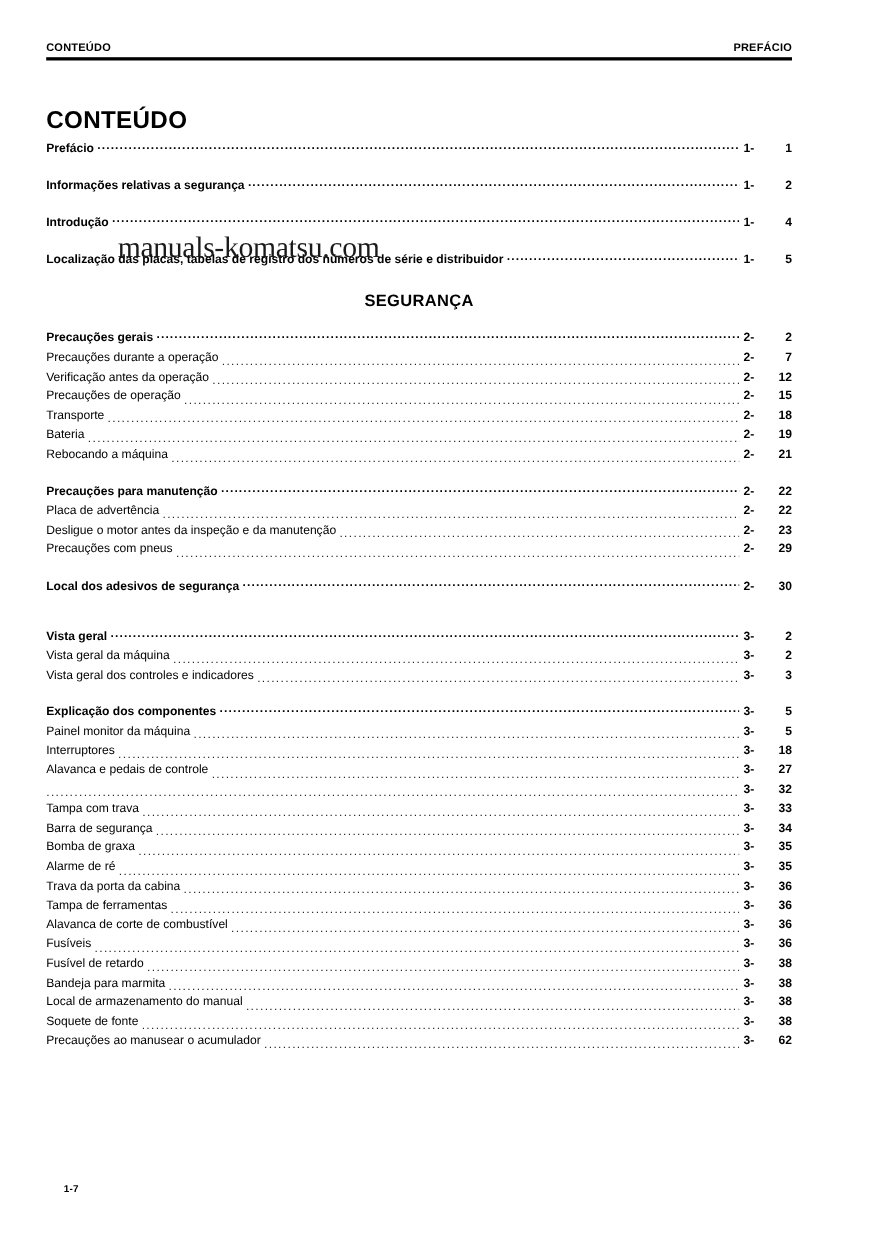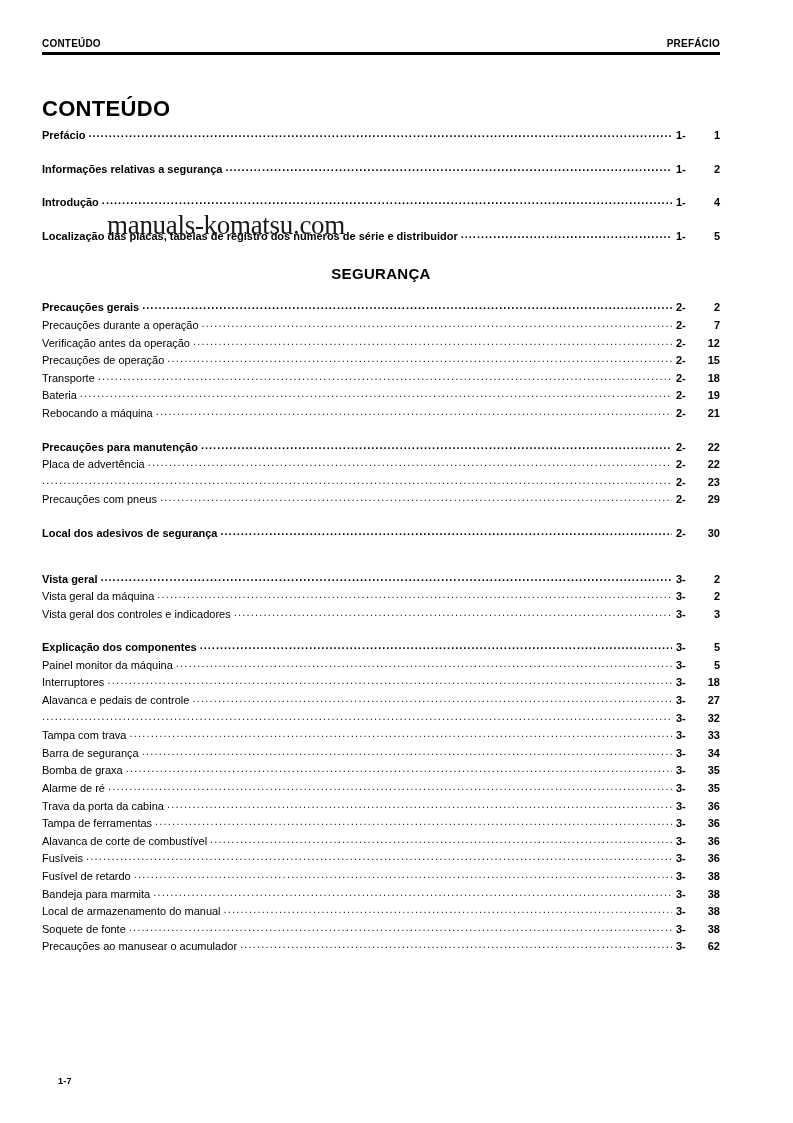--- a/index.html
+++ b/index.html
@@ -113,21 +113,21 @@
     flex: 0 0 auto;
     width: 22px;
     text-align: right;
   }
 
   
   .entry.lv1 { font-weight: bold; }
   .entry.lv1 .leader::after { letter-spacing: 1.0px; font-weight: bold; }
 
   
-  .entry.lv2 { font-weight: normal; }
+  .entry.lv2 { font-weight: normal; align-items: flex-end; }
   .entry.lv2 .sec,
   .entry.lv2 .pg { font-weight: bold; }
   .entry.lv2 .leader::after { font-weight: normal; color: #222; }
   .gap-lg { height: 16px; }
   .gap-md { height: 12px; }
 
   .entry.spaced { margin-bottom: 16px; }
 
   
   .watermark {
@@ -243,20 +243,21 @@
         <span class="sec">2-</span>
         <span class="pg">22</span>
       </div>
       <div class="entry lv2">
         <span class="label">Placa de advertência</span>
         <span class="leader"></span>
         <span class="sec">2-</span>
         <span class="pg">22</span>
       </div>
       <div class="entry lv2">
+        <span class="label">Desligue o motor antes da inspeção e da manutenção</span>
         <span class="leader"></span>
         <span class="sec">2-</span>
         <span class="pg">23</span>
       </div>
       <div class="entry lv2 spaced">
         <span class="label">Precauções com pneus</span>
         <span class="leader"></span>
         <span class="sec">2-</span>
         <span class="pg">29</span>
       </div>

